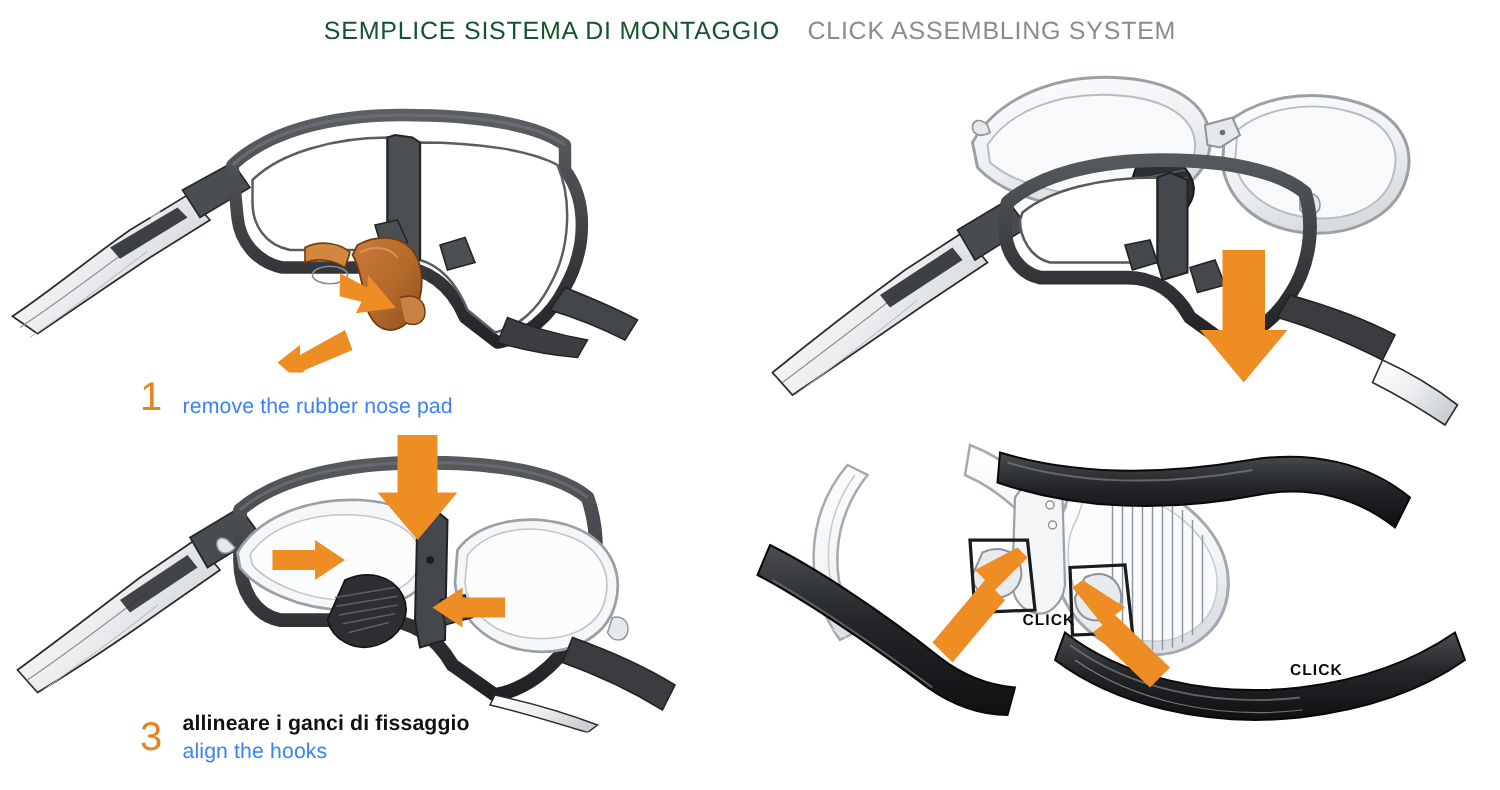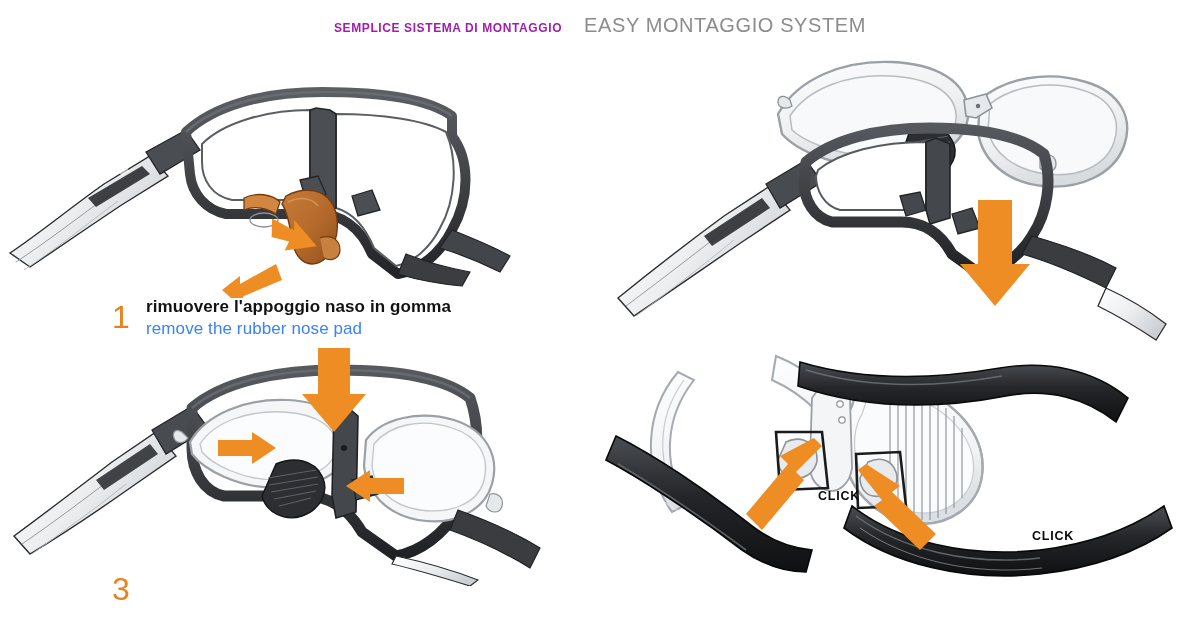--- a/index.html
+++ b/index.html
@@ -22,24 +22,24 @@
   
   .header {
     position: absolute;
     top: 14px;
     left: 0;
     width: 1200px;
     text-align: center;
     white-space: nowrap;
   }
   .header .t-it {
-    font-size: 12px;
+    font-size: 20px;
     letter-spacing: 0.6px;
-    color: #a21caf;
-    font-weight: 700;
+    color: #14532d;
+    font-weight: 400;
     font-stretch: condensed;
   }
   .header .t-en {
     font-size: 20px;
     letter-spacing: 0.6px;
     color: #8c8c8c;
     font-weight: 400;
     font-stretch: condensed;
     margin-left: 22px;
   }
@@ -110,21 +110,21 @@
   #click-right { left: 432px; top: 193px; }
 
   svg { display: block; }
 </style>
 </head>
 <body>
 
 <div id="page">
 
   <div class="header">
-    <span class="t-it">SEMPLICE SISTEMA DI MONTAGGIO</span><span class="t-en">EASY MONTAGGIO SYSTEM</span>
+    <span class="t-it">SEMPLICE SISTEMA DI MONTAGGIO</span><span class="t-en">CLICK ASSEMBLING SYSTEM</span>
   </div>
 
   <div class="panel" id="panel-1">
     <div class="art">
       <svg viewBox="0 0 600 250" width="600" height="250">
         <defs>
           <linearGradient id="g1frame" x1="0" y1="0" x2="0" y2="1">
             <stop offset="0%" stop-color="#5b5e63"></stop>
             <stop offset="55%" stop-color="#3c3e42"></stop>
             <stop offset="100%" stop-color="#222427"></stop>
@@ -188,21 +188,21 @@
         <g>
           <path d="M272 194 L268 176 L292 182 L290 172 L318 192 L288 204 L290 194 Z" fill="#ef8d25" transform="rotate(14 292 190)"></path>
           <path d="M238 256 L222 242 L240 228 L240 236 L276 216 L282 232 L244 248 Z" fill="#ef8d25"></path>
         </g>
       </svg>
     </div>
 
     <div class="caption" id="cap-1">
       <span class="caption-num">1</span>
       <span class="caption-lines">
-        <span class="cap-it">rimuovere l'appoggio naso in gomma</span><br>
+        <br>
         <span class="cap-en">remove the rubber nose pad</span>
       </span>
     </div>
   </div>
 
   <div class="panel" id="panel-2">
     <div class="art">
       <svg viewBox="0 0 600 296" width="600" height="296">
         <defs>
           <linearGradient id="g2frame" x1="0" y1="0" x2="0" y2="1">
@@ -352,20 +352,24 @@
           <path d="M218 104 L252 104 L252 96 L276 112 L252 128 L252 120 L218 120 Z" fill="#ef8d25"></path>
         </g>
         <g>
           <path d="M404 142 L370 142 L370 134 L346 150 L370 166 L370 158 L404 158 Z" fill="#ef8d25"></path>
         </g>
       </svg>
     </div>
 
     <div class="caption" id="cap-3">
       <span class="caption-num">3</span>
+      <span class="caption-lines">
+        <span class="cap-it">allineare i ganci di fissaggio</span><br>
+        <span class="cap-en">align the hooks</span>
+      </span>
     </div>
   </div>
 
   <div class="panel" id="panel-4">
     <div class="art">
       <svg viewBox="0 0 600 250" width="600" height="250">
         <defs>
           <linearGradient id="g4dark" x1="0" y1="0" x2="0" y2="1">
             <stop offset="0%" stop-color="#4a4d52"></stop>
             <stop offset="45%" stop-color="#232528"></stop>

